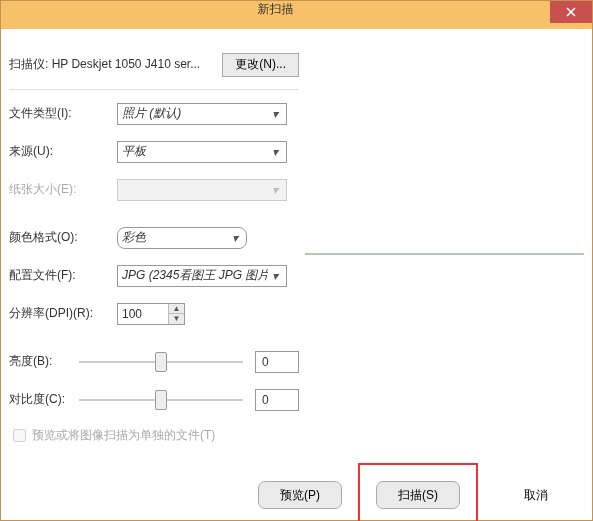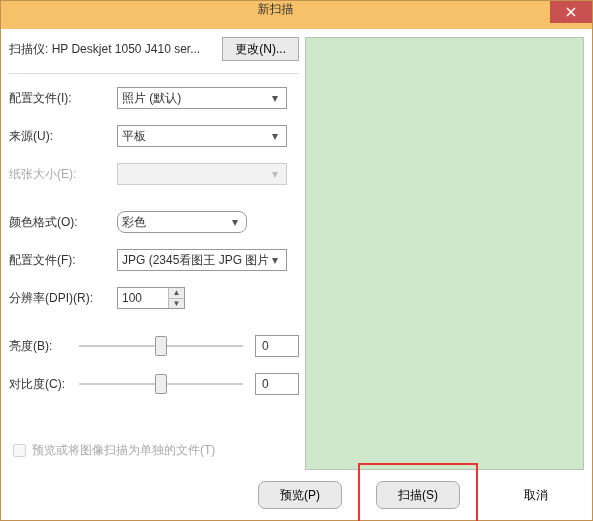--- a/index.html
+++ b/index.html
@@ -1,30 +1,30 @@
 <!DOCTYPE html>
 <html><head>
 <meta charset="utf-8">
 <style>
   html,body{margin:0;padding:0;font-family:"Microsoft YaHei","SimSun",Tahoma,sans-serif;font-size:12px;color:#333;}
   .window{width:593px;height:521px;background:#fff;border:1px solid #c49250;box-sizing:border-box;display:flex;flex-direction:column;}
   .titlebar{height:28px;background:#f7c169;display:flex;align-items:flex-start;position:relative;}
   .titlebar .title{flex:1;text-align:center;color:#333;font-size:12px;}
   .close-btn{width:42px;height:22px;background:#c8504f;color:#fff;display:flex;align-items:center;justify-content:center;font-size:14px;cursor:pointer;}
   .close-btn svg{display:block;}
-  .client{flex:1;display:flex;padding:8px 8px 0 8px;box-sizing:border-box;}
+  .client{flex:1;display:flex;padding:8px 8px 0 8px;box-sizing:border-box;align-items:center;}
   .left-pane{width:290px;display:flex;flex-direction:column;font-size:12px;}
   .scanner-row{display:flex;align-items:center;margin-bottom:6px;}
   .scanner-label{flex:1;white-space:nowrap;overflow:hidden;text-overflow:ellipsis;font-size:12px;}
   .btn{background:#eaeaea;border:1px solid #aaa;height:24px;padding:0 12px;font-size:12px;cursor:pointer;box-sizing:border-box;}
   .hr{border:none;border-top:1px solid #ddd;margin:6px 0 12px;}
   .form-row{display:flex;align-items:center;height:24px;margin-bottom:14px;}
   .form-row .lbl{width:108px;color:#333;}
   .form-row.disabled .lbl{color:#aaa;}
-  .combo{flex:1;height:22px;border:1px solid #999;background:#fff;display:flex;align-items:center;padding:0 4px;position:relative;box-sizing:border-box;max-width:170px;}
+  .combo{flex:1;height:22px;border:1px solid #999;background:#fff;display:flex;align-items:center;padding:0 4px;position:relative;box-sizing:border-box;max-width:170px;font-style:italic;}
   .combo .val{flex:1;font-size:12px;overflow:hidden;white-space:nowrap;}
   .combo .arrow{width:14px;text-align:center;color:#555;}
   .combo.small{max-width:130px;border-radius:8px;}
   .combo.disabled{background:#f2f2f2;border-color:#ccc;}
   .combo.disabled .arrow{color:#bbb;}
   .spinner{width:68px;height:22px;border:1px solid #999;display:flex;align-items:center;box-sizing:border-box;}
   .spinner .sval{flex:1;padding:0 4px;}
   .spinner .sbtns{width:16px;display:flex;flex-direction:column;height:100%;}
   .spinner .sbtn{flex:1;border-left:1px solid #bbb;display:flex;align-items:center;justify-content:center;font-size:8px;color:#555;cursor:pointer;background:#ececec;}
   .spinner .sbtn:first-child{border-bottom:1px solid #bbb;}
@@ -62,21 +62,21 @@
 
     <div class="left-pane">
 
       <div class="scanner-row">
         <div class="scanner-label">扫描仪: HP Deskjet 1050 J410 ser...</div>
         <button class="btn">更改(N)...</button>
       </div>
       <hr class="hr">
 
       <div class="form-row">
-        <div class="lbl">配置文件(I):</div>
+        <div class="lbl">文件类型(I):</div>
         <div class="combo">
           <div class="val">照片 (默认)</div>
           <div class="arrow">▾</div>
         </div>
       </div>
 
       <div class="form-row">
         <div class="lbl">来源(U):</div>
         <div class="combo">
           <div class="val">平板</div>

